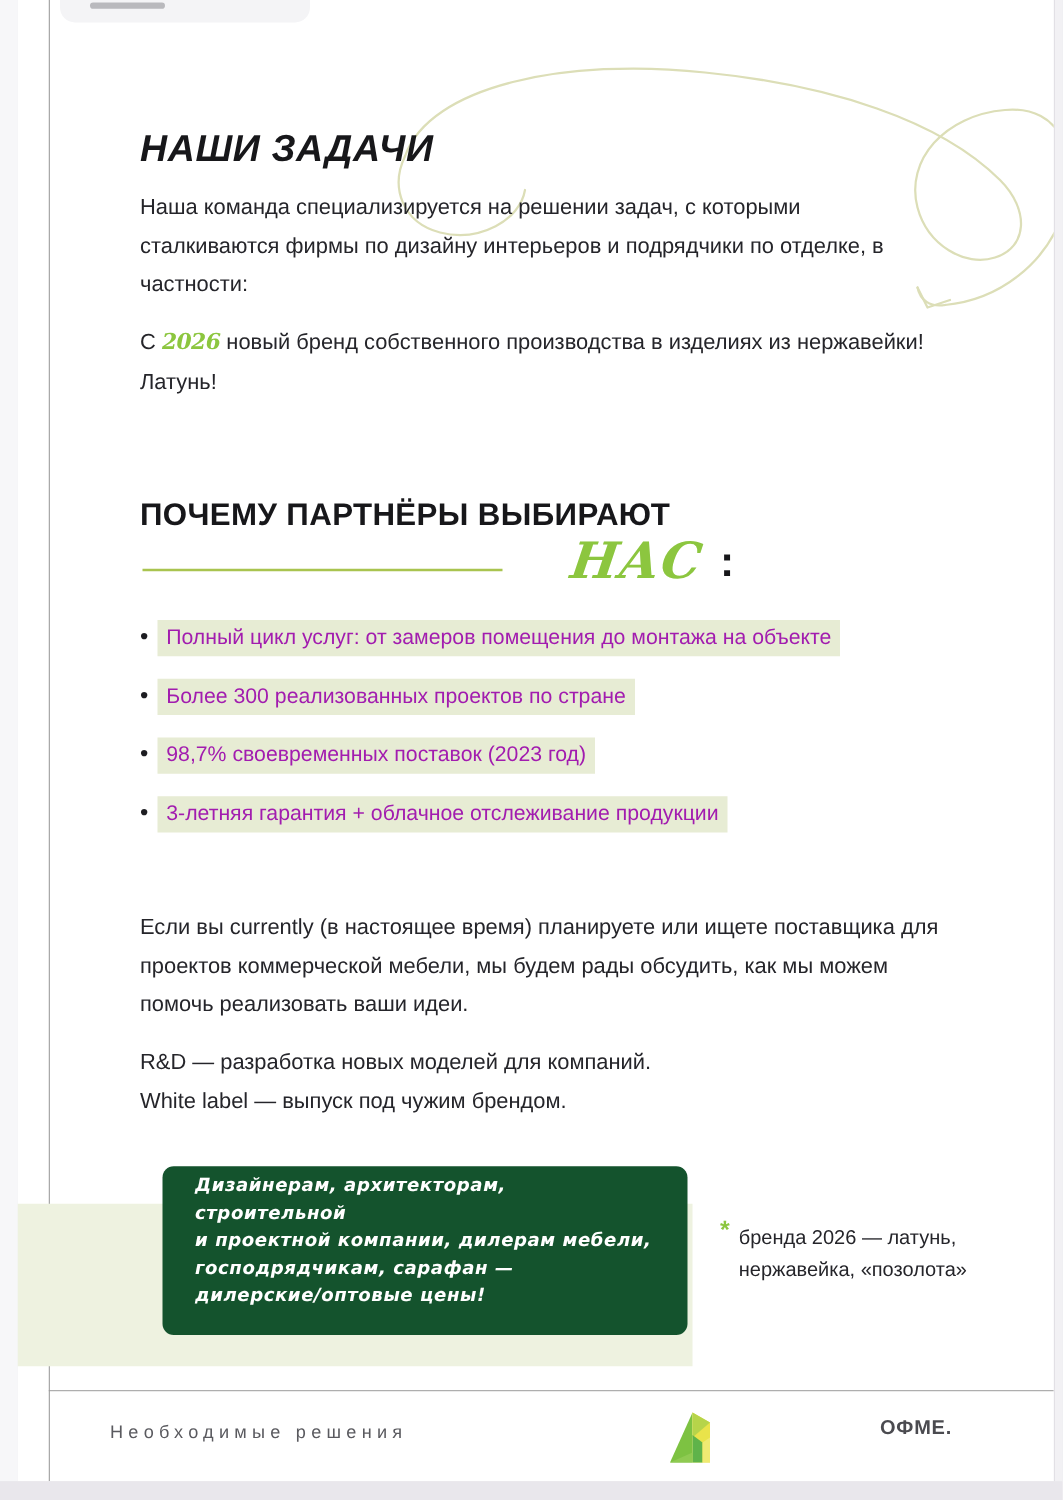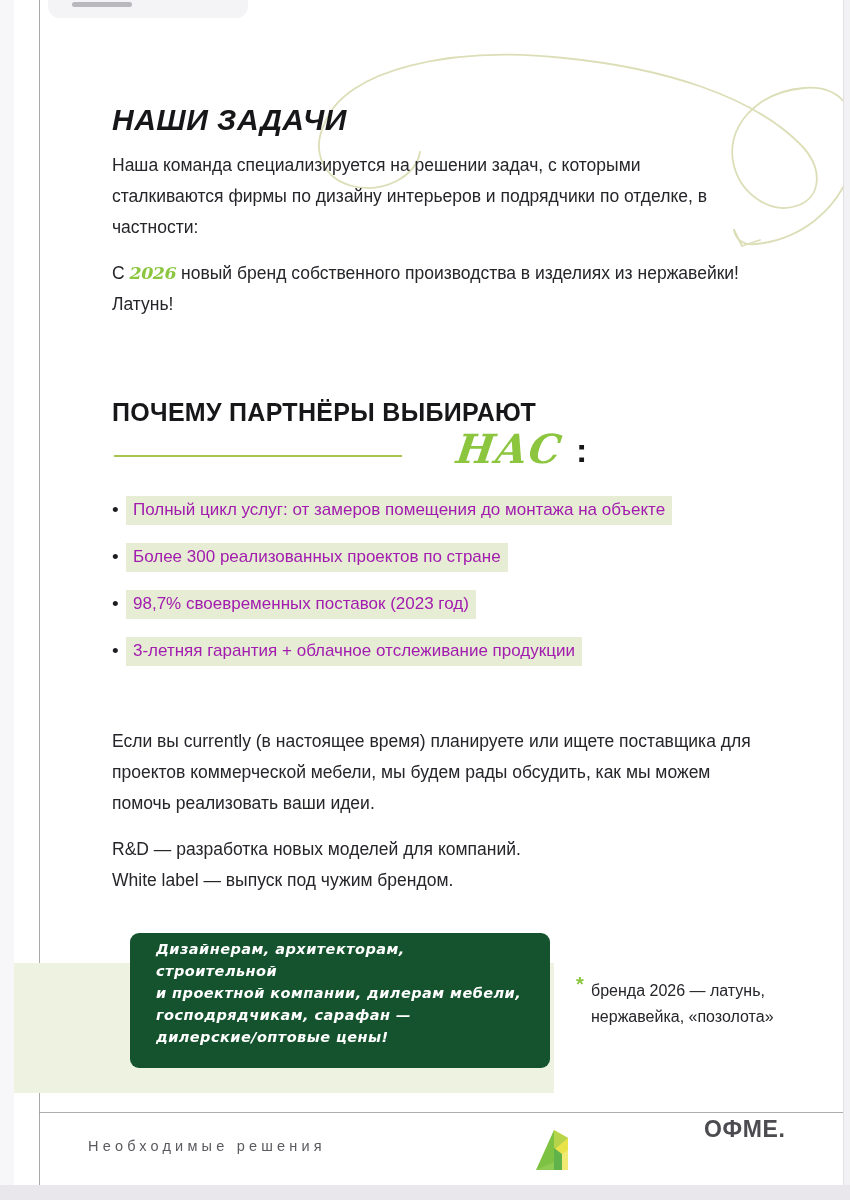--- a/index.html
+++ b/index.html
@@ -283,22 +283,22 @@
   .footer-logo-mark {
     position: absolute;
     left: 514px;
     top: 12px;
     width: 52px;
     height: 52px;
   }
   .footer-wordmark {
     position: absolute;
     left: 690px;
-    top: 4px;
-    font-size: 23px;
+    top: 22px;
+    font-size: 16px;
     font-weight: 700;
     letter-spacing: .6px;
     color: #4b4b50;
   }
 
   
   .bottom-strip {
     position: absolute;
     left: 0;
     top: 1185px;

